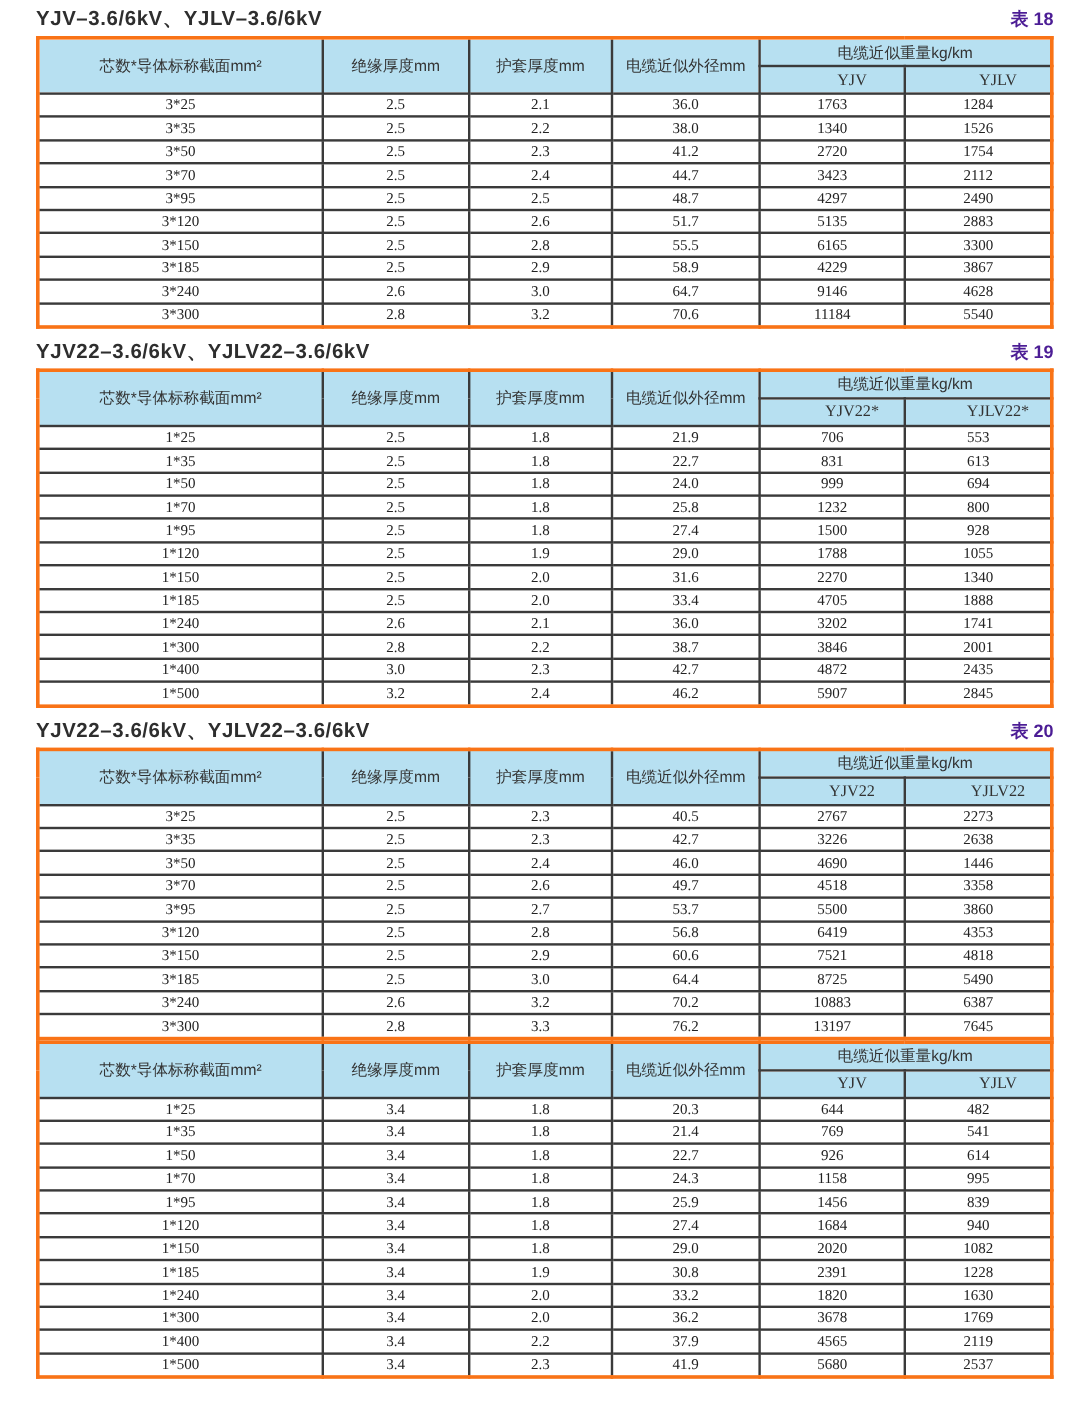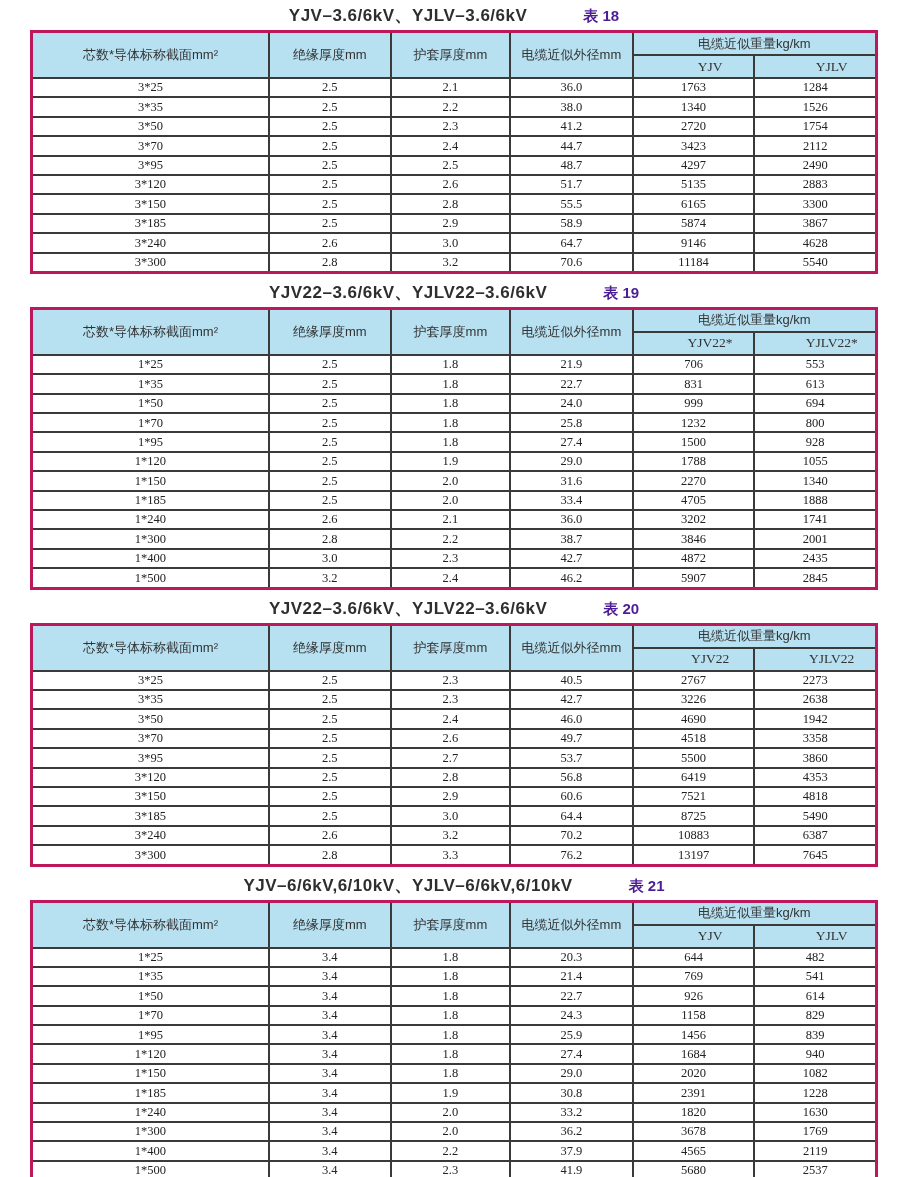--- a/index.html
+++ b/index.html
@@ -11,21 +11,21 @@
   .page {
     width: 900px;
     height: 1177px;
     box-sizing: border-box;
     padding: 2px 22px 0 30px;
     background: #ffffff;
     overflow: hidden;
   }
   .section-head {
     display: flex;
-    justify-content: center;
+    justify-content: space-between;
     align-items: baseline;
     gap: 56px;
     margin: 7px 0 5px 0;
     height: 21px;
   }
   .table-section:first-child .section-head { margin-top: 2px; }
   .section-title {
     font-weight: bold;
     font-size: 17px;
     color: #2e2e2e;
@@ -35,21 +35,21 @@
   .table-no {
     font-weight: 600;
     font-size: 15px;
     color: #4c1d95;
     white-space: nowrap;
   }
   table.spec-table {
     width: 100%;
     border-collapse: collapse;
     table-layout: fixed;
-    border: 3px solid #be185d;
+    border: 3px solid #f97316;
   }
   table.spec-table th,
   table.spec-table td {
     border: 2px solid #3a3a3a;
     text-align: center;
     vertical-align: middle;
     padding: 0;
     overflow: hidden;
     white-space: nowrap;
   }
@@ -169,21 +169,21 @@
             <td>2.8</td>
             <td>55.5</td>
             <td>6165</td>
             <td>3300</td>
           </tr>
           <tr>
             <td>3*185</td>
             <td>2.5</td>
             <td>2.9</td>
             <td>58.9</td>
-            <td>5874</td>
+            <td>4229</td>
             <td>3867</td>
           </tr>
           <tr>
             <td>3*240</td>
             <td>2.6</td>
             <td>3.0</td>
             <td>64.7</td>
             <td>9146</td>
             <td>4628</td>
           </tr>
@@ -370,21 +370,21 @@
             <td>42.7</td>
             <td>3226</td>
             <td>2638</td>
           </tr>
           <tr>
             <td>3*50</td>
             <td>2.5</td>
             <td>2.4</td>
             <td>46.0</td>
             <td>4690</td>
-            <td>1942</td>
+            <td>1446</td>
           </tr>
           <tr>
             <td>3*70</td>
             <td>2.5</td>
             <td>2.6</td>
             <td>49.7</td>
             <td>4518</td>
             <td>3358</td>
           </tr>
           <tr>
@@ -433,24 +433,20 @@
             <td>3.3</td>
             <td>76.2</td>
             <td>13197</td>
             <td>7645</td>
           </tr>
         </tbody>
     </table>
   </section>
 
   <section class="table-section">
-    <div class="section-head">
-      <span class="section-title">YJV–6/6kV,6/10kV、YJLV–6/6kV,6/10kV</span>
-      <span class="table-no">表 21</span>
-    </div>
     <table class="spec-table">
       <colgroup>
         <col class="c-spec">
           <col class="c-ins">
           <col class="c-sh">
           <col class="c-od">
           <col class="c-w1">
           <col class="c-w2">
       </colgroup>
       <thead>
@@ -490,21 +486,21 @@
             <td>22.7</td>
             <td>926</td>
             <td>614</td>
           </tr>
           <tr>
             <td>1*70</td>
             <td>3.4</td>
             <td>1.8</td>
             <td>24.3</td>
             <td>1158</td>
-            <td>829</td>
+            <td>995</td>
           </tr>
           <tr>
             <td>1*95</td>
             <td>3.4</td>
             <td>1.8</td>
             <td>25.9</td>
             <td>1456</td>
             <td>839</td>
           </tr>
           <tr>

